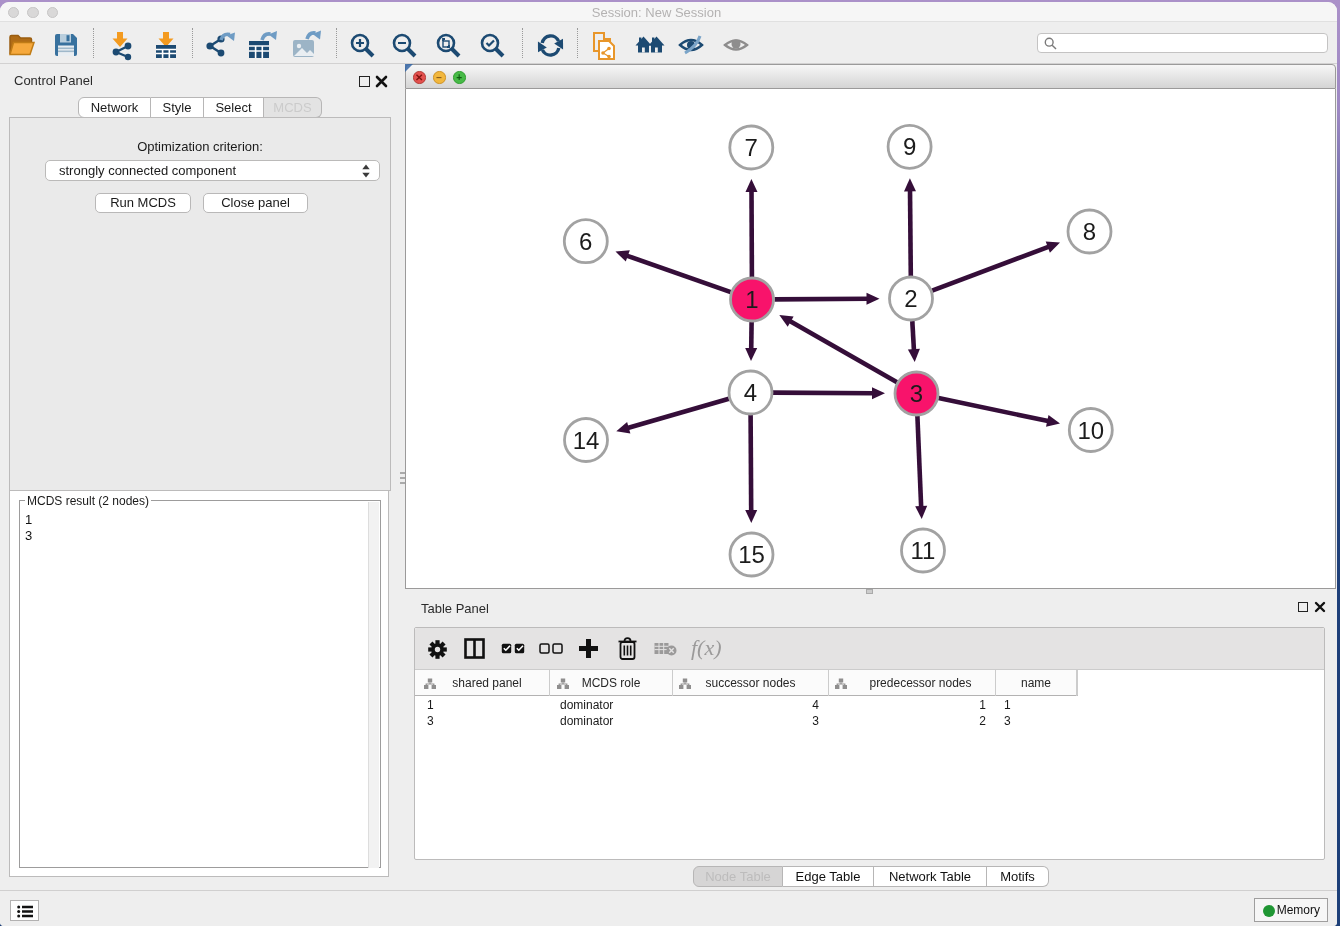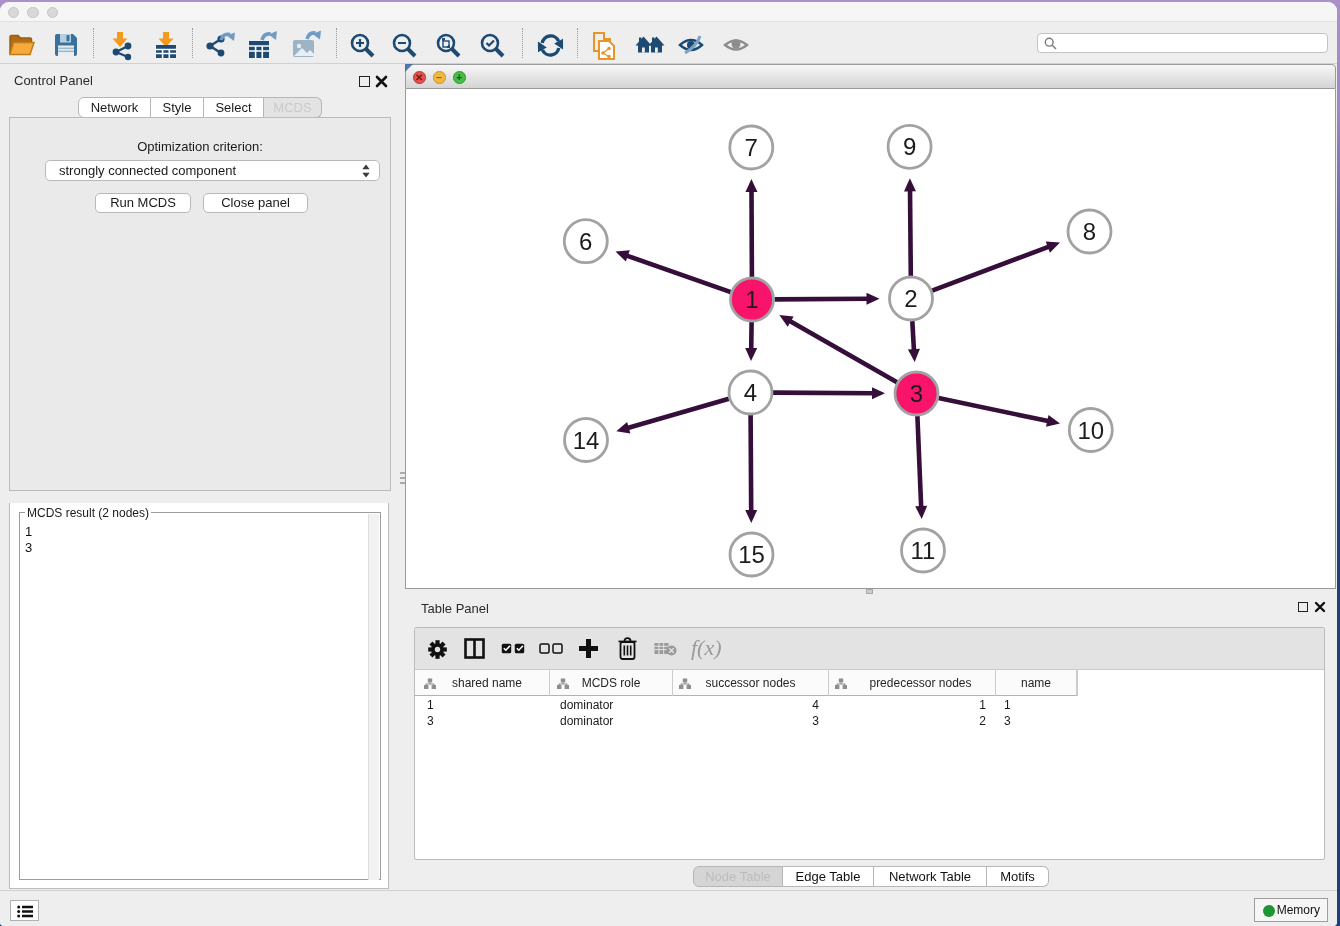--- a/index.html
+++ b/index.html
@@ -16,21 +16,21 @@
 .tbi { position:absolute; top:9px; overflow:visible; }
 .tbsep { position:absolute; top:5px; height:30px; width:0; border-left:1px dotted #9a9a9a; }
 .searchbox { position:absolute; left:1037px; top:10px; width:291px; height:20px; background:#ffffff; border:1px solid #c4c3c3; border-radius:4px; }
 
 .cptitle { position:absolute; left:14px; top:71px; font-size:13px; color:#2b2b2b; }
 .tabrow { position:absolute; top:94.5px; left:0; }
 .tab { position:absolute; top:0; height:21px; background:#ffffff; border:1px solid #b7b6b6; font-size:13px; color:#1c1c1c; text-align:center; line-height:19px; }
 .tabpage { position:absolute; left:9px; top:115px; width:382px; height:374px; background:#eaeaea; border:1px solid #bcbbbb; }
 .selbox { position:absolute; left:35px; top:42px; width:335px; height:21px; background:#fff; border:1px solid #bbbab9; border-radius:5px; font-size:13px; color:#1a1a1a; line-height:19px; padding-left:13px; }
 .btn { position:absolute; top:74.5px; height:20px; background:#ffffff; border:1px solid #b9b8b8; border-radius:5px; font-size:13px; color:#1a1a1a; text-align:center; line-height:18px; }
-.resultpanel { position:absolute; left:9px; top:489px; width:380px; height:386px; background:#ffffff; border:1px solid #bcbbbb; border-top:none;margin-top:12px; }
+.resultpanel { position:absolute; left:9px; top:489px; width:380px; height:386px; background:#ffffff; border:1px solid #bcbbbb; border-top:none; }
 .fieldset { position:absolute; left:9px; top:9px; width:362px; height:368px; border:1px solid #9d9c9c; }
 .legend { position:absolute; left:5px; top:-7px; background:#ffffff; padding:0 2px; font-size:12px; color:#1a1a1a; }
 .scrollstrip { position:absolute; right:1px; top:1px; width:11px; height:366px; background:#f2f2f2; border-left:1px solid #dddddd; }
 
 .vsplit { position:absolute; left:392px; top:63px; width:13px; height:827px; background:#eeeeee; }
 
 .netwin { position:absolute; left:405px; top:62px; width:931px; height:525px; }
 .nettitle { position:absolute; left:0; top:0; width:100%; height:25px; background:linear-gradient(#f7f7f7,#d4d4d4); border:1px solid #9b9a9a; border-radius:4px 4px 0 0; }
 .netcanvas { position:absolute; left:0; top:25px; width:100%; height:500px; background:#ffffff; border:1px solid #9b9a9a; border-top:none; }
 .light { position:absolute; top:6px; width:12.5px; height:12.5px; border-radius:50%; font-size:10px; font-weight:bold; text-align:center; line-height:12px; }
@@ -50,20 +50,21 @@
 svg text { font-family:"Liberation Sans", sans-serif; }
 #graph { display:block; }
 </style>
 </head>
 <body>
 <div class="window">
   <div class="titlebar">
     <div class="tl" style="left:7.5px;"></div>
     <div class="tl" style="left:27px;"></div>
     <div class="tl" style="left:46.5px;"></div>
+    <div class="apptitle">Session: New Session</div>
   </div>
   <div class="toolbar">
     <div class="tbsep" style="left:93px;"></div>
     <div class="tbsep" style="left:192px;"></div>
     <div class="tbsep" style="left:336px;"></div>
     <div class="tbsep" style="left:522px;"></div>
     <div class="tbsep" style="left:577px;"></div>
     <svg class="tbi" style="left:8px;" width="28" height="26" viewBox="0 0 28 26">
       <path d="M2 22 V5 q0-1.5 1.5-1.5 H10 l2.5 2.5 H22 q1.5 0 1.5 1.5 V10" fill="#b06c16" stroke="#9a5d10" stroke-width="1.5"></path>
       <path d="M5.5 10.5 H26 L22 22.5 H2 Z" fill="#f6a93d" stroke="#c07c16" stroke-width="1.5"></path>
@@ -380,21 +381,21 @@
             <line x1="0.5" y1="7.6" x2="14.5" y2="7.6"></line>
             <line x1="5" y1="1" x2="5" y2="12"></line>
             <line x1="9.7" y1="1" x2="9.7" y2="12"></line>
           </g>
         <circle cx="17.5" cy="8.5" r="5" fill="#9b9a9a"></circle>
         <path d="M15.3 6.3 l4.4 4.4 M19.7 6.3 l-4.4 4.4" stroke="#e4e3e3" stroke-width="1.4"></path>
       </svg>
       <div class="abs" style="left:276px; top:7px; font-family:'Liberation Serif',serif; font-style:italic; font-size:22px; color:#9b9a9a;">f(x)</div>
     </div>
     <div class="thead">
-      <div class="thcell" style="left:0; width:135px; padding-left:10px;">shared name</div>
+      <div class="thcell" style="left:0; width:135px; padding-left:10px;">shared panel</div>
       <div class="thcell" style="left:135px; width:123px;">MCDS role</div>
       <div class="thcell" style="left:258px; width:156px;">successor nodes</div>
       <div class="thcell" style="left:414px; width:167px; padding-left:17px;">predecessor nodes</div>
       <div class="thcell" style="left:581px; width:81px;">name</div>
       <svg class="hico" style="left:9px;">
           <use href="#treeico"></use>
         </svg>
       <svg class="hico" style="left:142px;">
           <use href="#treeico"></use>
         </svg>

